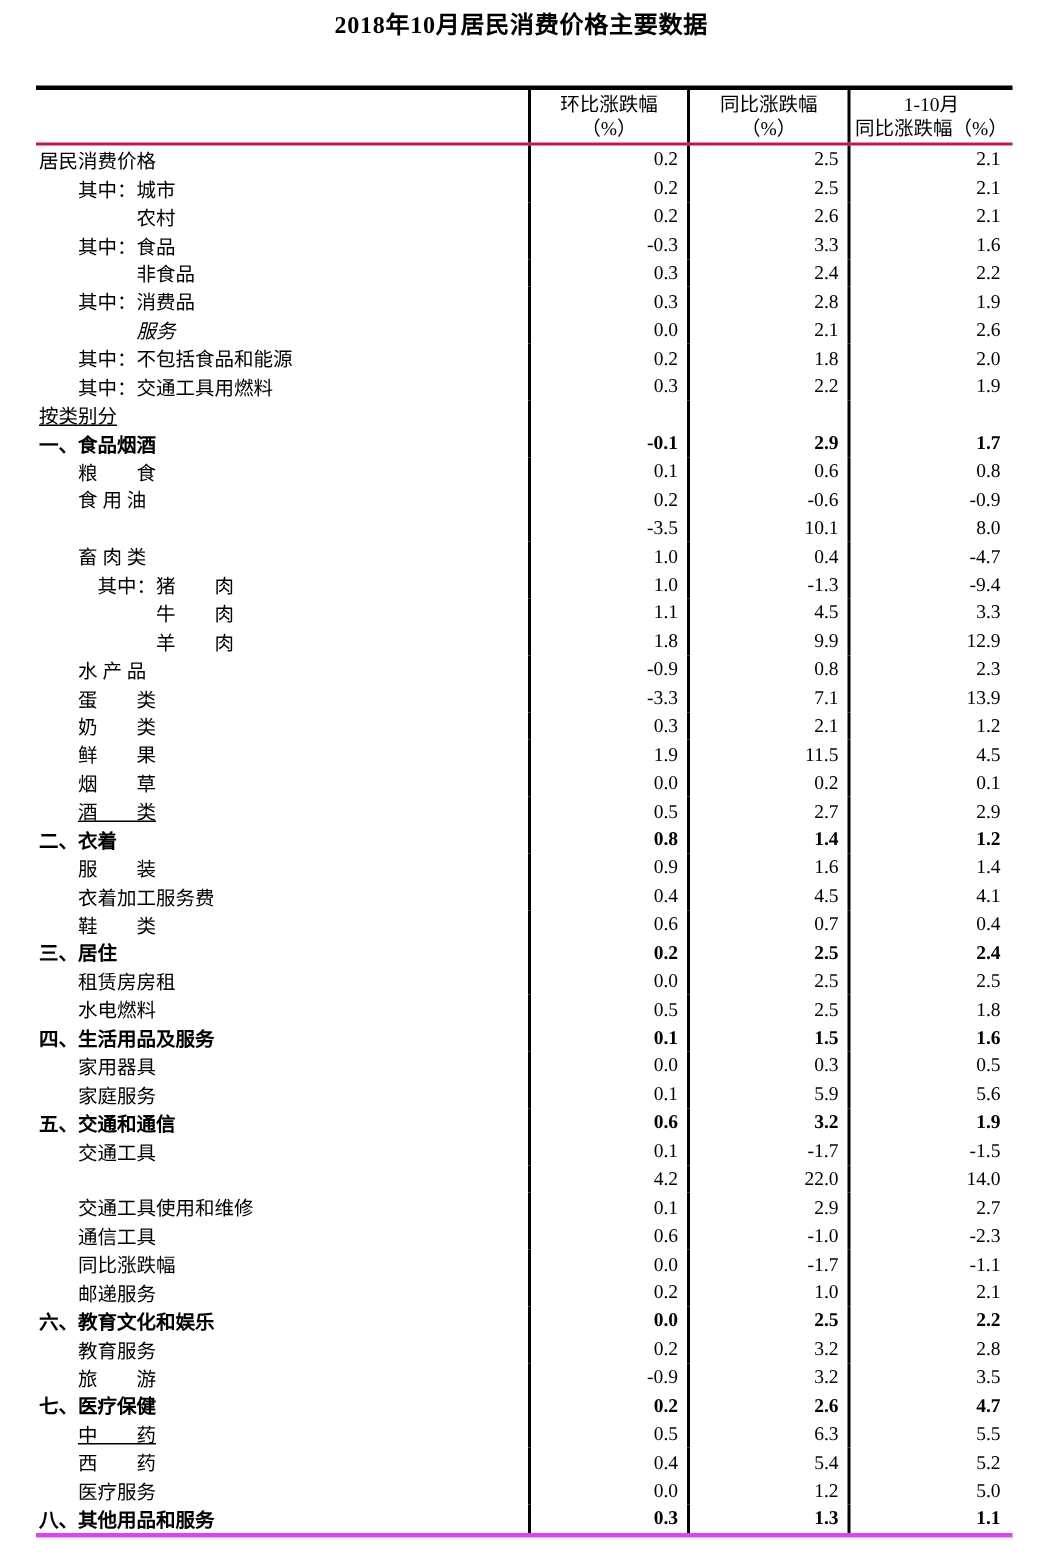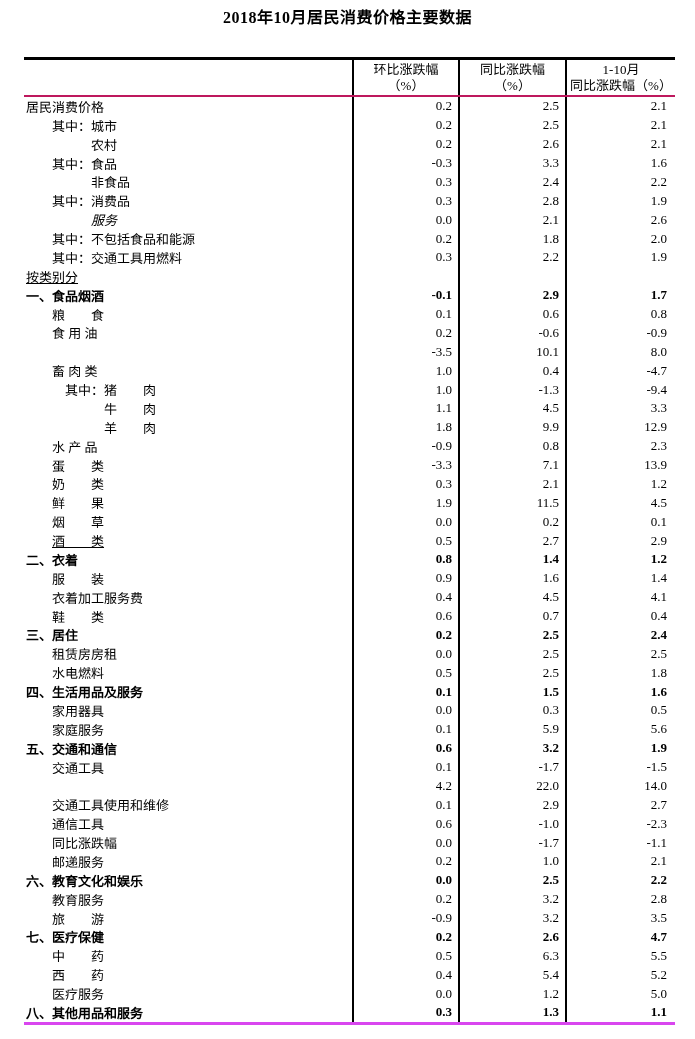--- a/index.html
+++ b/index.html
@@ -362,21 +362,21 @@
     <div class="val">3.2</div>
     <div class="val last">3.5</div>
   </div>
       <div class="trow bold">
     <div class="lbl" style="padding-left: 2px;">七、医疗保健</div>
     <div class="val">0.2</div>
     <div class="val">2.6</div>
     <div class="val last">4.7</div>
   </div>
       <div class="trow">
-    <div class="lbl" style="padding-left: 28px;">中　　药</div>
+    <div class="lbl" style="padding-left: 28px; text-decoration: underline;">中　　药</div>
     <div class="val">0.5</div>
     <div class="val">6.3</div>
     <div class="val last">5.5</div>
   </div>
       <div class="trow">
     <div class="lbl" style="padding-left: 28px;">西　　药</div>
     <div class="val">0.4</div>
     <div class="val">5.4</div>
     <div class="val last">5.2</div>
   </div>

